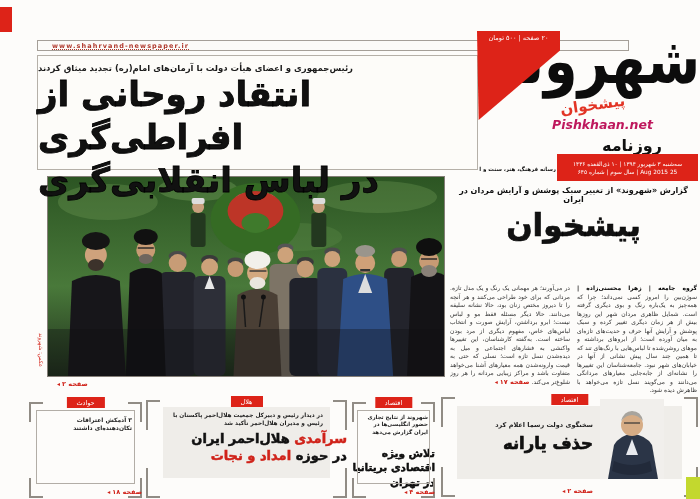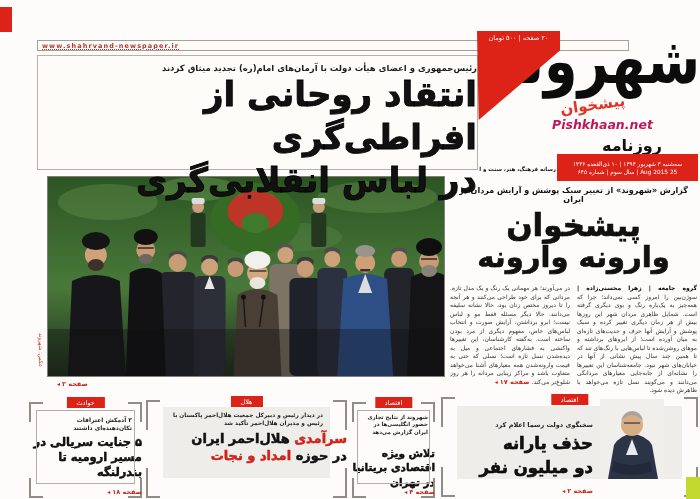--- a/index.html
+++ b/index.html
@@ -10,21 +10,21 @@
     font-family:"DejaVu Sans","Liberation Sans",sans-serif;
     color:#111;
   }
   .abs { position:absolute; }
 
   
   #red-corner { left:0; top:7px; width:12px; height:25px; background:#dd2318; }
 
   
   #urlbar { left:37px; top:40px; width:592px; height:11px;
-    border:1px solid #a59f98; background:#fcfbf8; display:flex; align-items:center; }
+    border:1px solid #a59f98; background:#fcfbf8; display:flex; align-items:center;padding-left:10px; }
   #urlbar span { font-size:6.5px; letter-spacing:1.1px; color:#b03a2e; font-weight:bold;
     padding:0 4px; text-decoration:underline dotted 1px; direction:ltr; }
 
   
   #priceflag { left:477px; top:31px; width:83px; height:89px; background:#dd2318;
     clip-path:polygon(0 0,100% 0,100% 22%,2% 100%); z-index:6; }
   #priceflag .txt { position:absolute; top:3px; left:0; width:100%; text-align:center;
     color:#fff; font-size:6.5px; direction:rtl; }
 
   
@@ -38,21 +38,21 @@
     font-style:italic; z-index:7; }
   #tagline { left:479px; top:166px; width:77px; font-size:5.5px; font-weight:bold;
     direction:rtl; text-align:center; white-space:nowrap; overflow:hidden; }
   #dateband { left:557px; top:154px; width:141px; height:27px; background:#dd2318;
     color:#fff; display:flex; flex-direction:column; justify-content:center; gap:2px;
     text-align:center; z-index:5; }
   #dateband div { font-size:5.8px; direction:rtl; }
 
   
   #leadbox { left:37px; top:55px; width:441px; height:115px; border:1px solid #b5b0a8;
-    background:#fdfcf9; direction:rtl; text-align:right; z-index:2; }
+    background:#fdfcf9; direction:rtl; text-align:left; z-index:2; }
   #lead-kicker { margin-top:7px; font-size:8.5px; font-weight:bold; color:#1c1c1c; }
   .lead-h { font-size:34px; font-weight:bold; line-height:1.27; -webkit-text-stroke:0.8px #000; }
 
   
   #photo { left:47px; top:176px; width:398px; height:201px; border:1px solid #847e77; background:#2c5523; }
   #photo svg { display:block; width:100%; height:100%; }
   #photo-credit { left:38px; top:333px; writing-mode:vertical-rl; font-size:5.5px; color:#d4261c; }
   .pref { color:#d0231a; font-size:6.5px; font-weight:bold; direction:rtl; white-space:nowrap; }
   .pref::after { content:"◂"; margin:0 2px; font-size:6px; }
   #photo-ref { left:55px; top:380px; }
@@ -242,21 +242,20 @@
       </g>
       <rect x="0" y="152" width="397" height="47" fill="#0d0d12" opacity="0.35"></rect>
     </svg>
   </div>
   <div class="abs" id="photo-credit">عکس: شهروند</div>
   <div class="abs pref" id="photo-ref">صفحه ۲</div>
 
   <div class="abs" id="feature">
     <div id="feature-kicker">گزارش «شهروند» از تغییر سبک پوشش و آرایش مردان در ایران</div>
     <div class="feat-h1">پیشخوان</div>
-    <div class="feat-h2">وارونه وارونه</div>
   </div>
 
   <div class="abs" id="feature-body">
     <div class="col colR">
       <span class="byline">گروه جامعه | زهرا محسنی‌زاده |</span>
       <span>سوژن‌بین را امروز کسی نمی‌داند؛ چرا که همه‌چیز به یک‌باره رنگ و بوی دیگری گرفته است. شمایل ظاهری مردان شهر این روزها بیش از هر زمان دیگری تغییر کرده و سبک پوشش و آرایش آنها حرف و حدیث‌های تازه‌ای به میان آورده است؛ از ابروهای برداشته و موهای روشن‌شده تا لباس‌هایی با رنگ‌های تند که تا همین چند سال پیش نشانی از آنها در خیابان‌های شهر نبود. جامعه‌شناسان این تغییرها را نشانه‌ای از جابه‌جایی معیارهای مردانگی می‌دانند و می‌گویند نسل تازه می‌خواهد با ظاهرش دیده شود.</span>
     </div>
     <div class="col colL">
       <span>در می‌آورند؛ هر مهمانی یک رنگ و یک مدل تازه. مردانی که برای خود طراحی می‌کنند و هر آنچه را تا دیروز مختص زنان بود، حالا نشانه سلیقه می‌دانند. حالا دیگر مسئله فقط مو و لباس نیست؛ ابرو برداشتن، آرایش صورت و انتخاب لباس‌های خاص، مفهوم دیگری از مرد بودن ساخته است. به‌گفته کارشناسان، این تغییرها واکنشی به فشارهای اجتماعی و میل به دیده‌شدن نسل تازه است؛ نسلی که حتی به قیمت وارونه‌شدن همه معیارهای آشنا می‌خواهد متفاوت باشد و مراکز زیبایی مردانه را هر روز شلوغ‌تر می‌کند.</span>
       <span class="pref">صفحه ۱۷</span>
@@ -264,21 +263,20 @@
   </div>
 
   <div class="bbox brk" id="box-events">
     <i class="tl"></i>
       <i class="tr"></i>
       <i class="bl"></i>
       <i class="br"></i>
     <div class="panel-border"></div>
     <div class="tab">حوادث</div>
     <div class="bx-kicker">۳ آدمکش اعترافات تکان‌دهنده‌ای داشتند</div>
-    <div class="bx-h">۵ جنایت سریالی در مسیر ارومیه تا بندرلنگه</div>
     <div class="bx-ref pref">صفحه ۱۸</div>
   </div>
 
   <div class="bbox brk tall" id="box-helal">
     <i class="tl"></i>
       <i class="tr"></i>
       <i class="bl"></i>
       <i class="br"></i>
     <div class="graypanel"></div>
     <div class="tab">هلال</div>
@@ -306,21 +304,20 @@
   <div class="bbox brk tall" id="box-econ-subsidy">
     <i class="tl"></i>
       <i class="tr"></i>
       <i class="bl"></i>
       <i class="br"></i>
     <div class="graypanel"></div>
     <div class="tab">اقتصاد</div>
     <div class="textblock">
       <div class="bx-kicker">سخنگوی دولت رسما اعلام کرد</div>
       <div class="bx-h">حذف یارانه</div>
-      <div class="bx-h">دو میلیون نفر</div>
     </div>
     <div id="nobakht-photo">
       <svg viewBox="0 0 64 80">
         <rect width="64" height="80" fill="#f1efec"></rect>
         <path d="M8,80 L14,46 Q20,36 32,35 Q46,36 52,46 L58,80 Z" fill="#2b3547"></path>
         <polygon points="32,40 26,56 38,56" fill="#e8eaee"></polygon>
         <circle cx="32" cy="26" r="11" fill="#d6ac85"></circle>
         <path d="M21,22 Q24,12 32,12 Q41,12 43,22 Q38,16 32,16 Q26,16 21,22 Z" fill="#a8a49d"></path>
         <rect x="24" y="23" width="16" height="2" fill="#333" opacity="0.6"></rect>
         <path d="M14,62 Q32,70 50,62 L52,72 Q32,80 12,72 Z" fill="#222a3a"></path>

